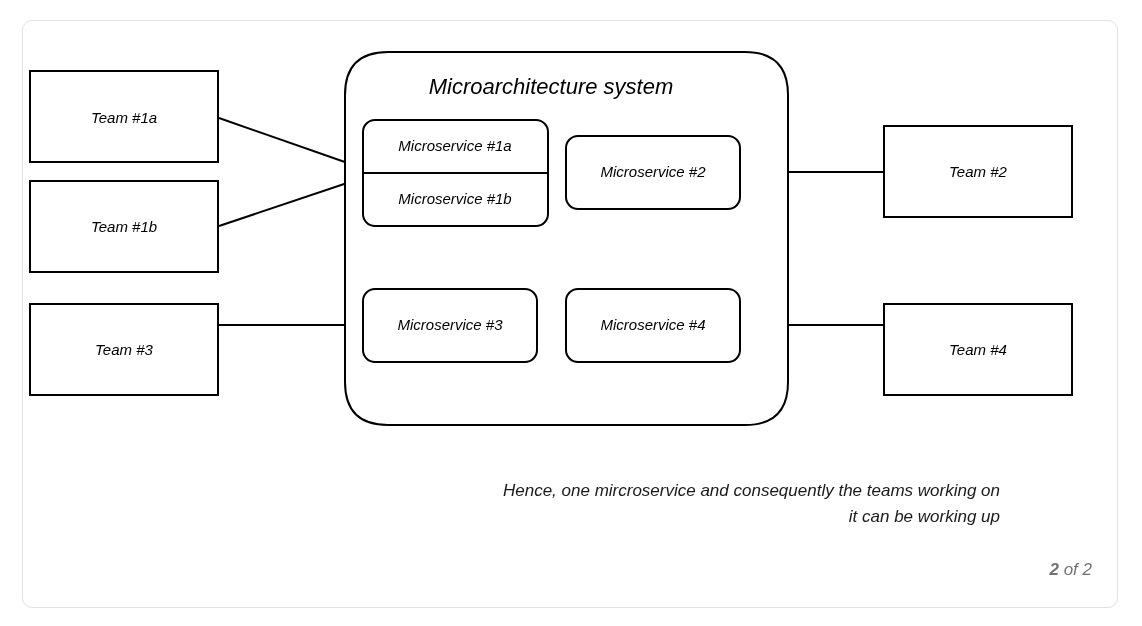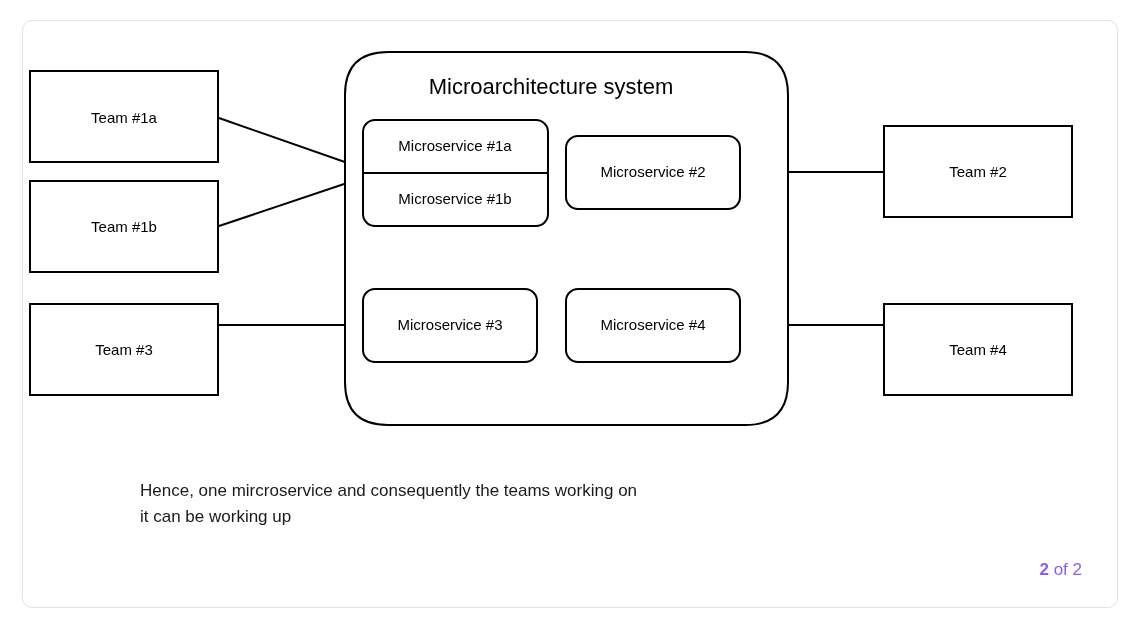--- a/index.html
+++ b/index.html
@@ -7,20 +7,21 @@
     padding: 0;
     background: #ffffff;
     font-family: "Liberation Sans", sans-serif;
   }
   #root {
     position: relative;
     width: 1142px;
     height: 626px;
     background: #ffffff;
     overflow: hidden;
+    font-style: italic;
   }
   .card {
     position: absolute;
     left: 22px;
     top: 20px;
     width: 1096px;
     height: 588px;
     box-sizing: border-box;
     border: 1px solid #e2e2e6;
     border-radius: 10px;
@@ -45,31 +46,31 @@
     font-size: 22px;
     fill: #000000;
     text-anchor: middle;
     dominant-baseline: middle;
   }
   .caption-text {
     position: absolute;
     left: 140px;
     top: 478px;
     width: 860px;
-    text-align: left;
+    text-align: right;
     font-size: 17px;
     line-height: 26px;
     color: #1a1a1a;
   }
   .pager {
     position: absolute;
-    right: 60px;
+    right: 50px;
     top: 560px;
     font-size: 17px;
-    color: #8b5cf6;
+    color: #737373;
   }
   .pager b { font-weight: bold; }
   .pager span.of { font-weight: normal; }
   rect.box, rect.rbox {
     fill: #ffffff;
     stroke: #000000;
     stroke-width: 2;
   }
   path.sys {
     fill: #ffffff;

